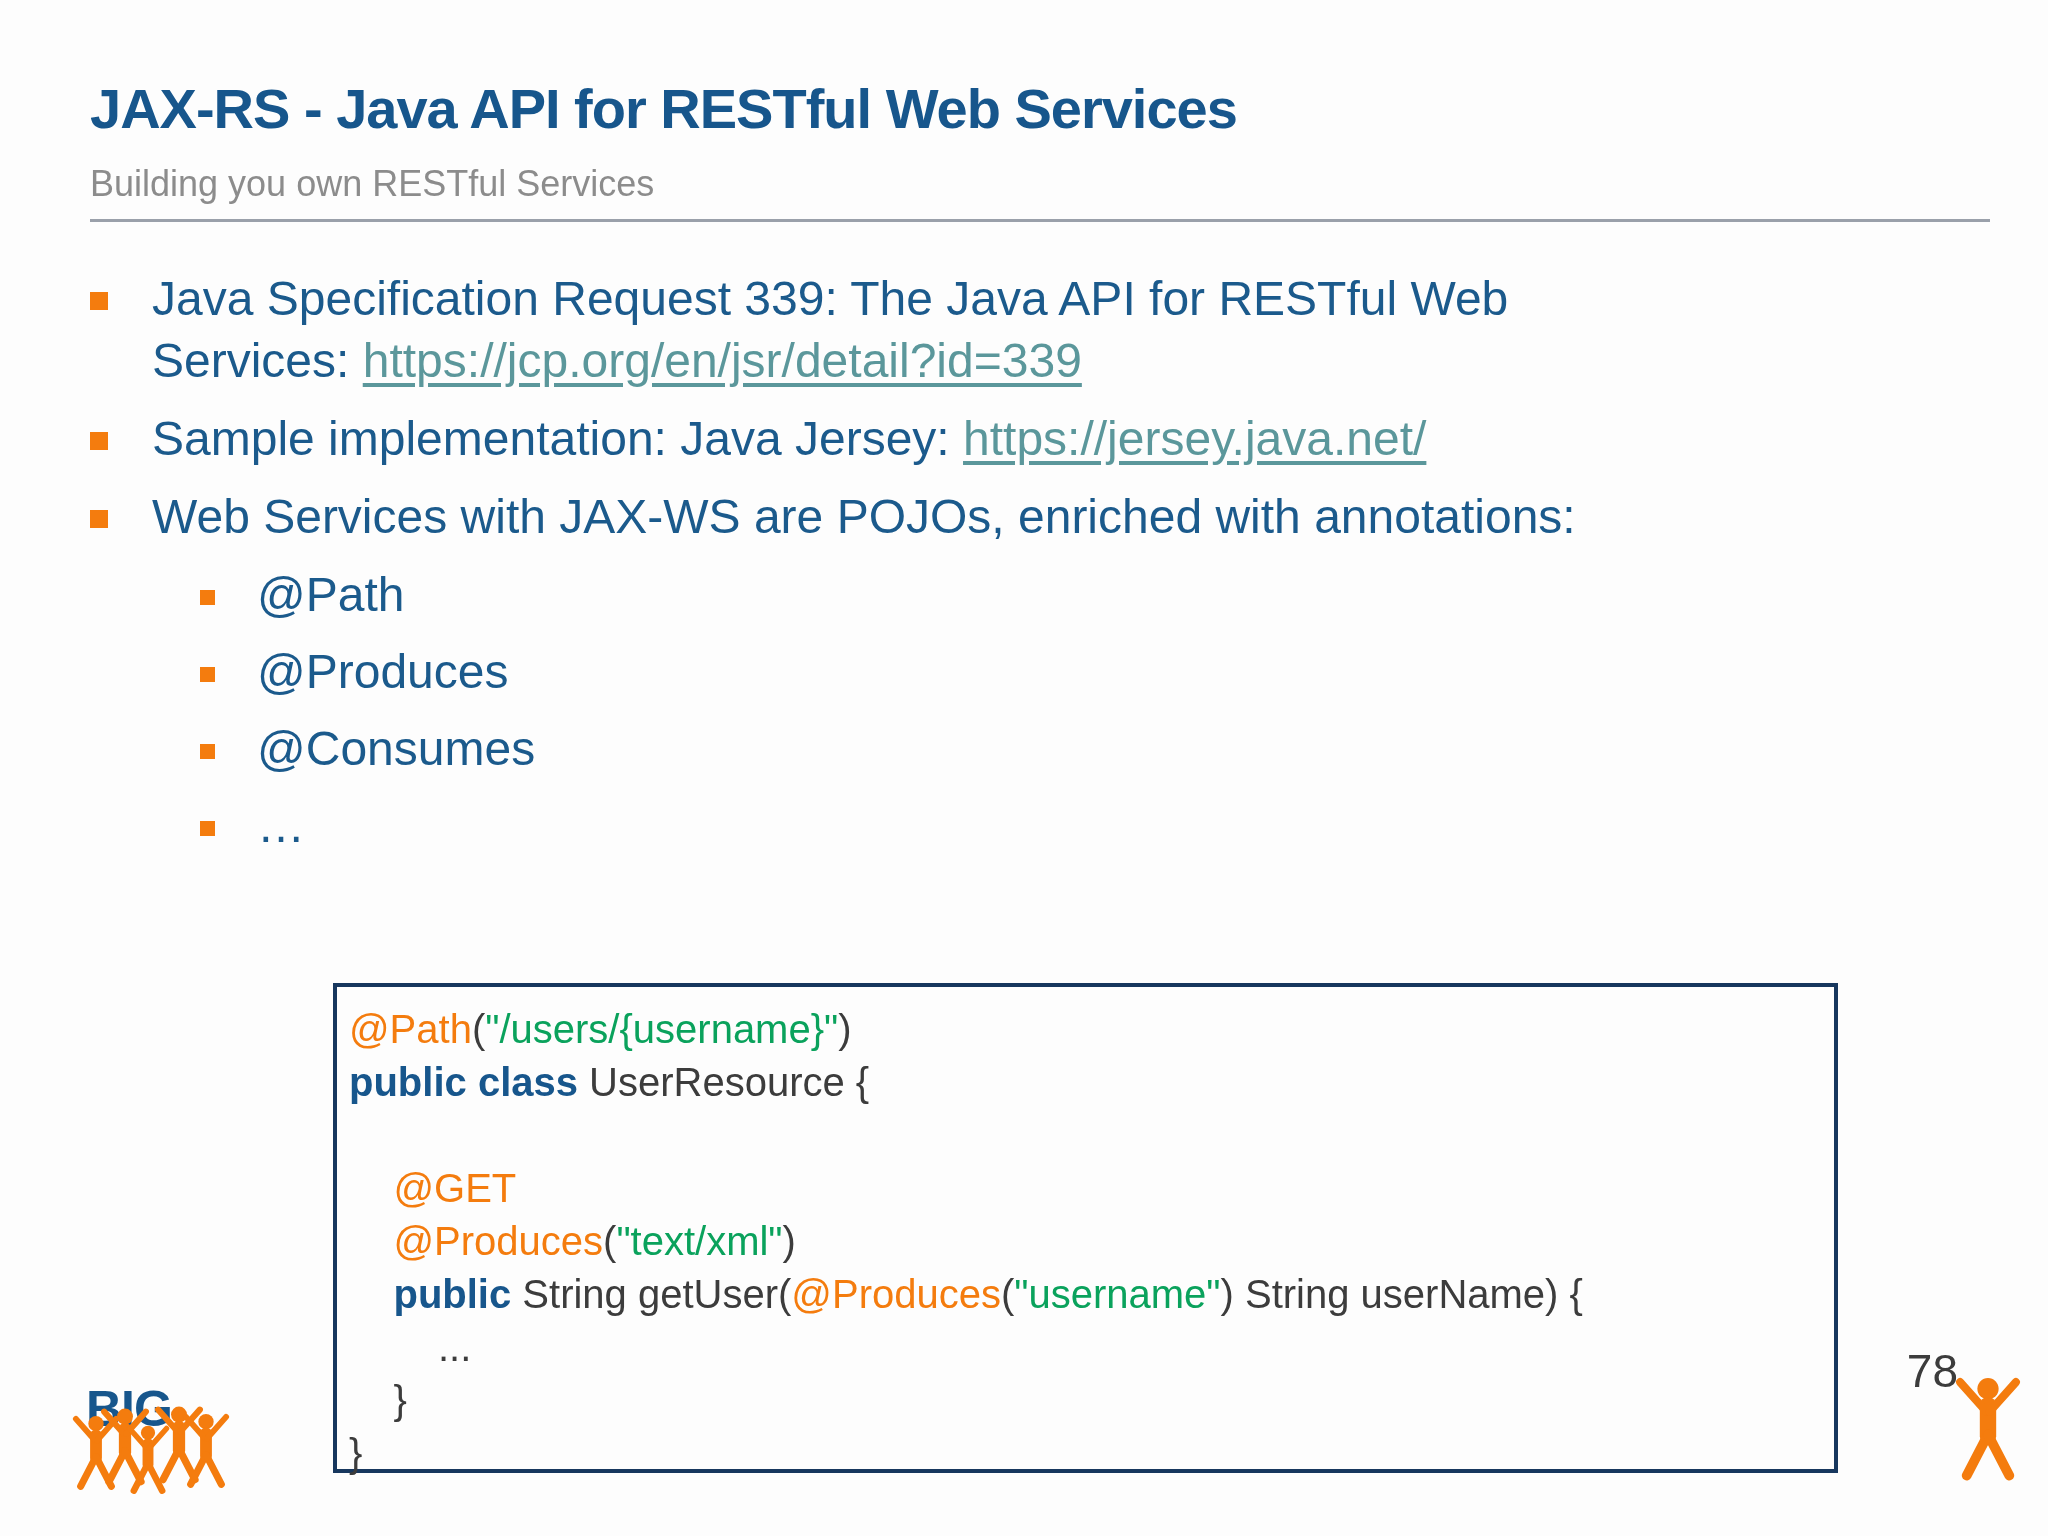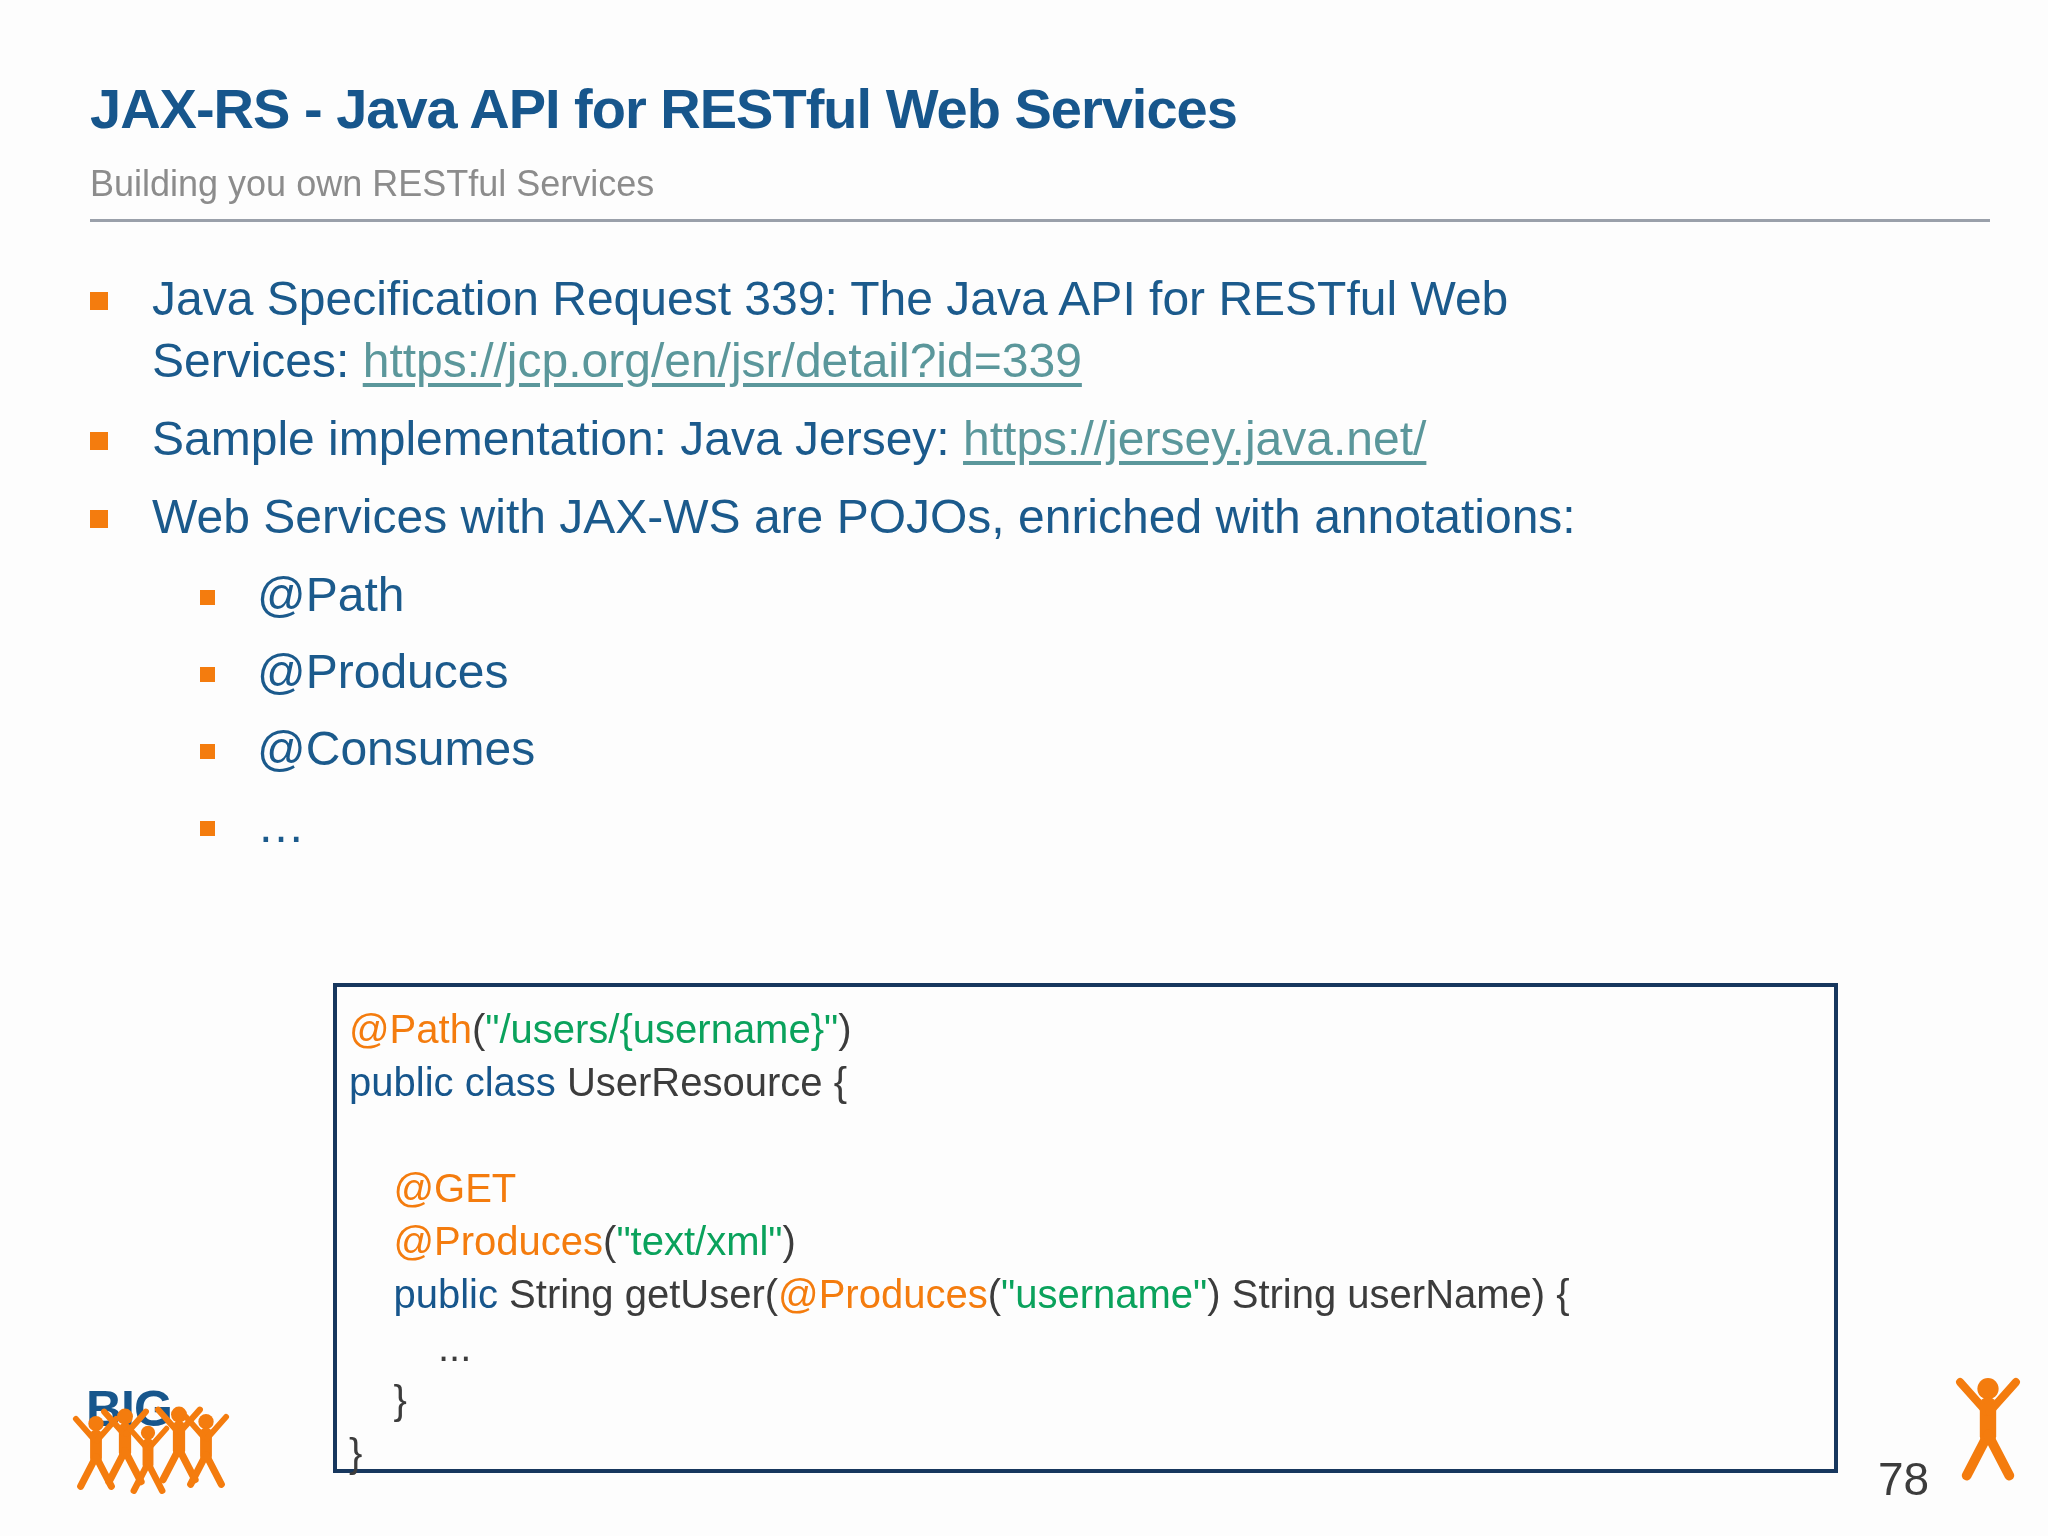--- a/index.html
+++ b/index.html
@@ -50,33 +50,33 @@
     border:4px solid var(--code-border);background:#fdfdfd;
     padding:16px 10px 0 12px;
   }
   .code-line{
     font-family:"Liberation Sans", sans-serif;
     font-size:40px;line-height:53px;min-height:53px;
     white-space:pre;color:var(--code-plain);
   }
   .seg-ann{color:var(--accent-orange);}
   .seg-str{color:var(--string-green);}
-  .seg-kw{color:var(--title-blue);font-weight:normal;}
+  .seg-kw{color:var(--title-blue);font-weight:bold;}
   .seg-pl{color:var(--code-plain);}
 
   
   .big-logo{position:absolute;left:70px;top:1380px;width:160px;height:150px;}
   .big-logo .logo-text{
     position:absolute;left:16px;top:0;
     font-size:50px;font-weight:bold;color:var(--title-blue);letter-spacing:-1px;
   }
   .big-logo svg{position:absolute;}
   .page-number{
-    position:absolute;left:1878px;top:1452px;width:80px;
-    font-size:46px;color:#3c3c3c;text-align:left;
+    position:absolute;left:1878px;top:1344px;width:80px;
+    font-size:46px;color:#3c3c3c;text-align:right;
   }
   .page-figure{position:absolute;left:1952px;top:1374px;}
 </style>
 </head>
 <body>
 
 <div class="slide">
 
   <div class="header">
     <div class="title">JAX-RS - Java API for RESTful Web Services</div>

